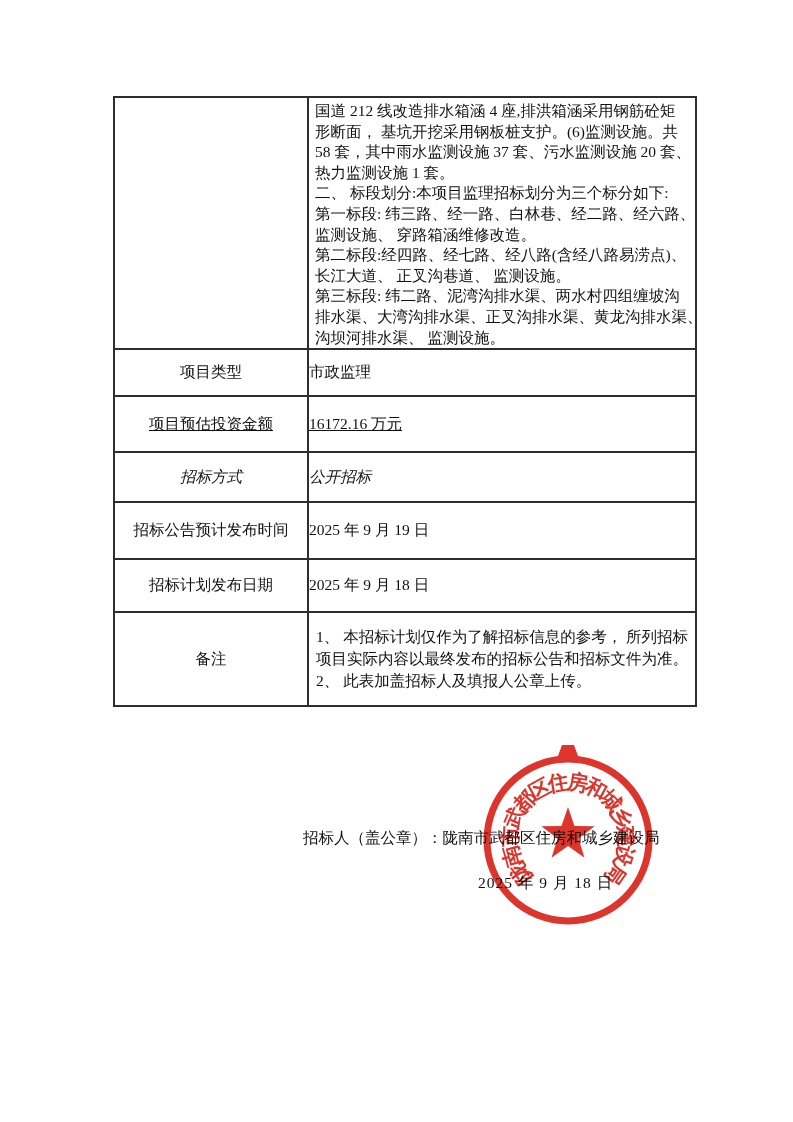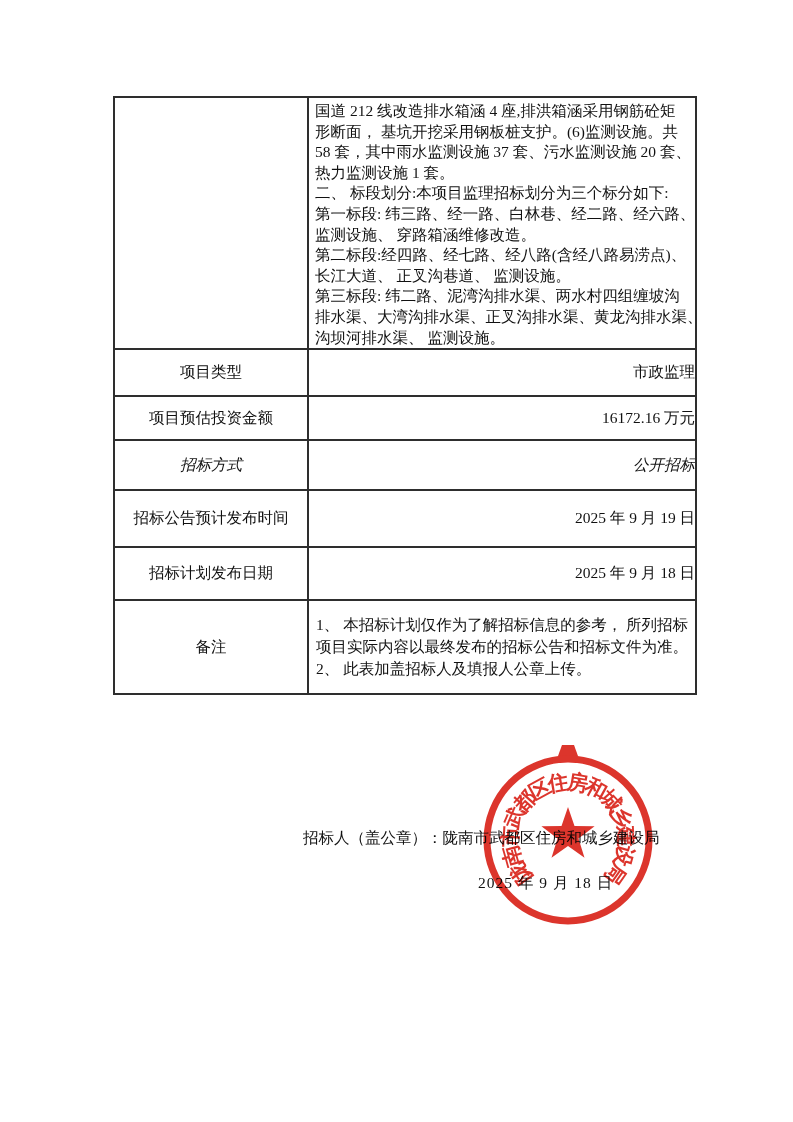--- a/index.html
+++ b/index.html
@@ -25,28 +25,28 @@
   table.doc-table td {
     border: 2px solid #2e2e2e;
     font-size: 15.5px;
     vertical-align: middle;
     overflow: hidden;
   }
   col.c-label { width: 194px; }
   col.c-value { width: 388px; }
   tr.r-cont  td { height: 251px; vertical-align: top; }
   tr.r-type  td { height: 47px; margin-left: 42px; }
-  tr.r-inv   td { height: 44px; }
+  tr.r-inv   td { height: 56px; text-decoration: underline; }
   tr.r-org   td { height: 45px; }
   tr.r-way   td { height: 50px; font-style: italic; }
   tr.r-ann   td { height: 57px; }
   tr.r-plan  td { height: 53px; }
   tr.r-note  td { height: 94px; }
   td.label-cell { text-align: center; }
-  td.value-cell { text-align: right; }
+  td.value-cell { text-align: left; }
   td.cont-cell { padding: 3px 5px 0 6px; }
   td.cont-cell .tline {
     line-height: 20.6px;
     white-space: pre;
   }
   td.note-cell { padding: 0 6px 0 7px; }
   td.note-cell .note-box { display: flex; flex-direction: column; justify-content: center; height: 100%; }
   td.note-cell .tline { line-height: 21.8px; white-space: pre; }
   .signer {
     position: absolute;

